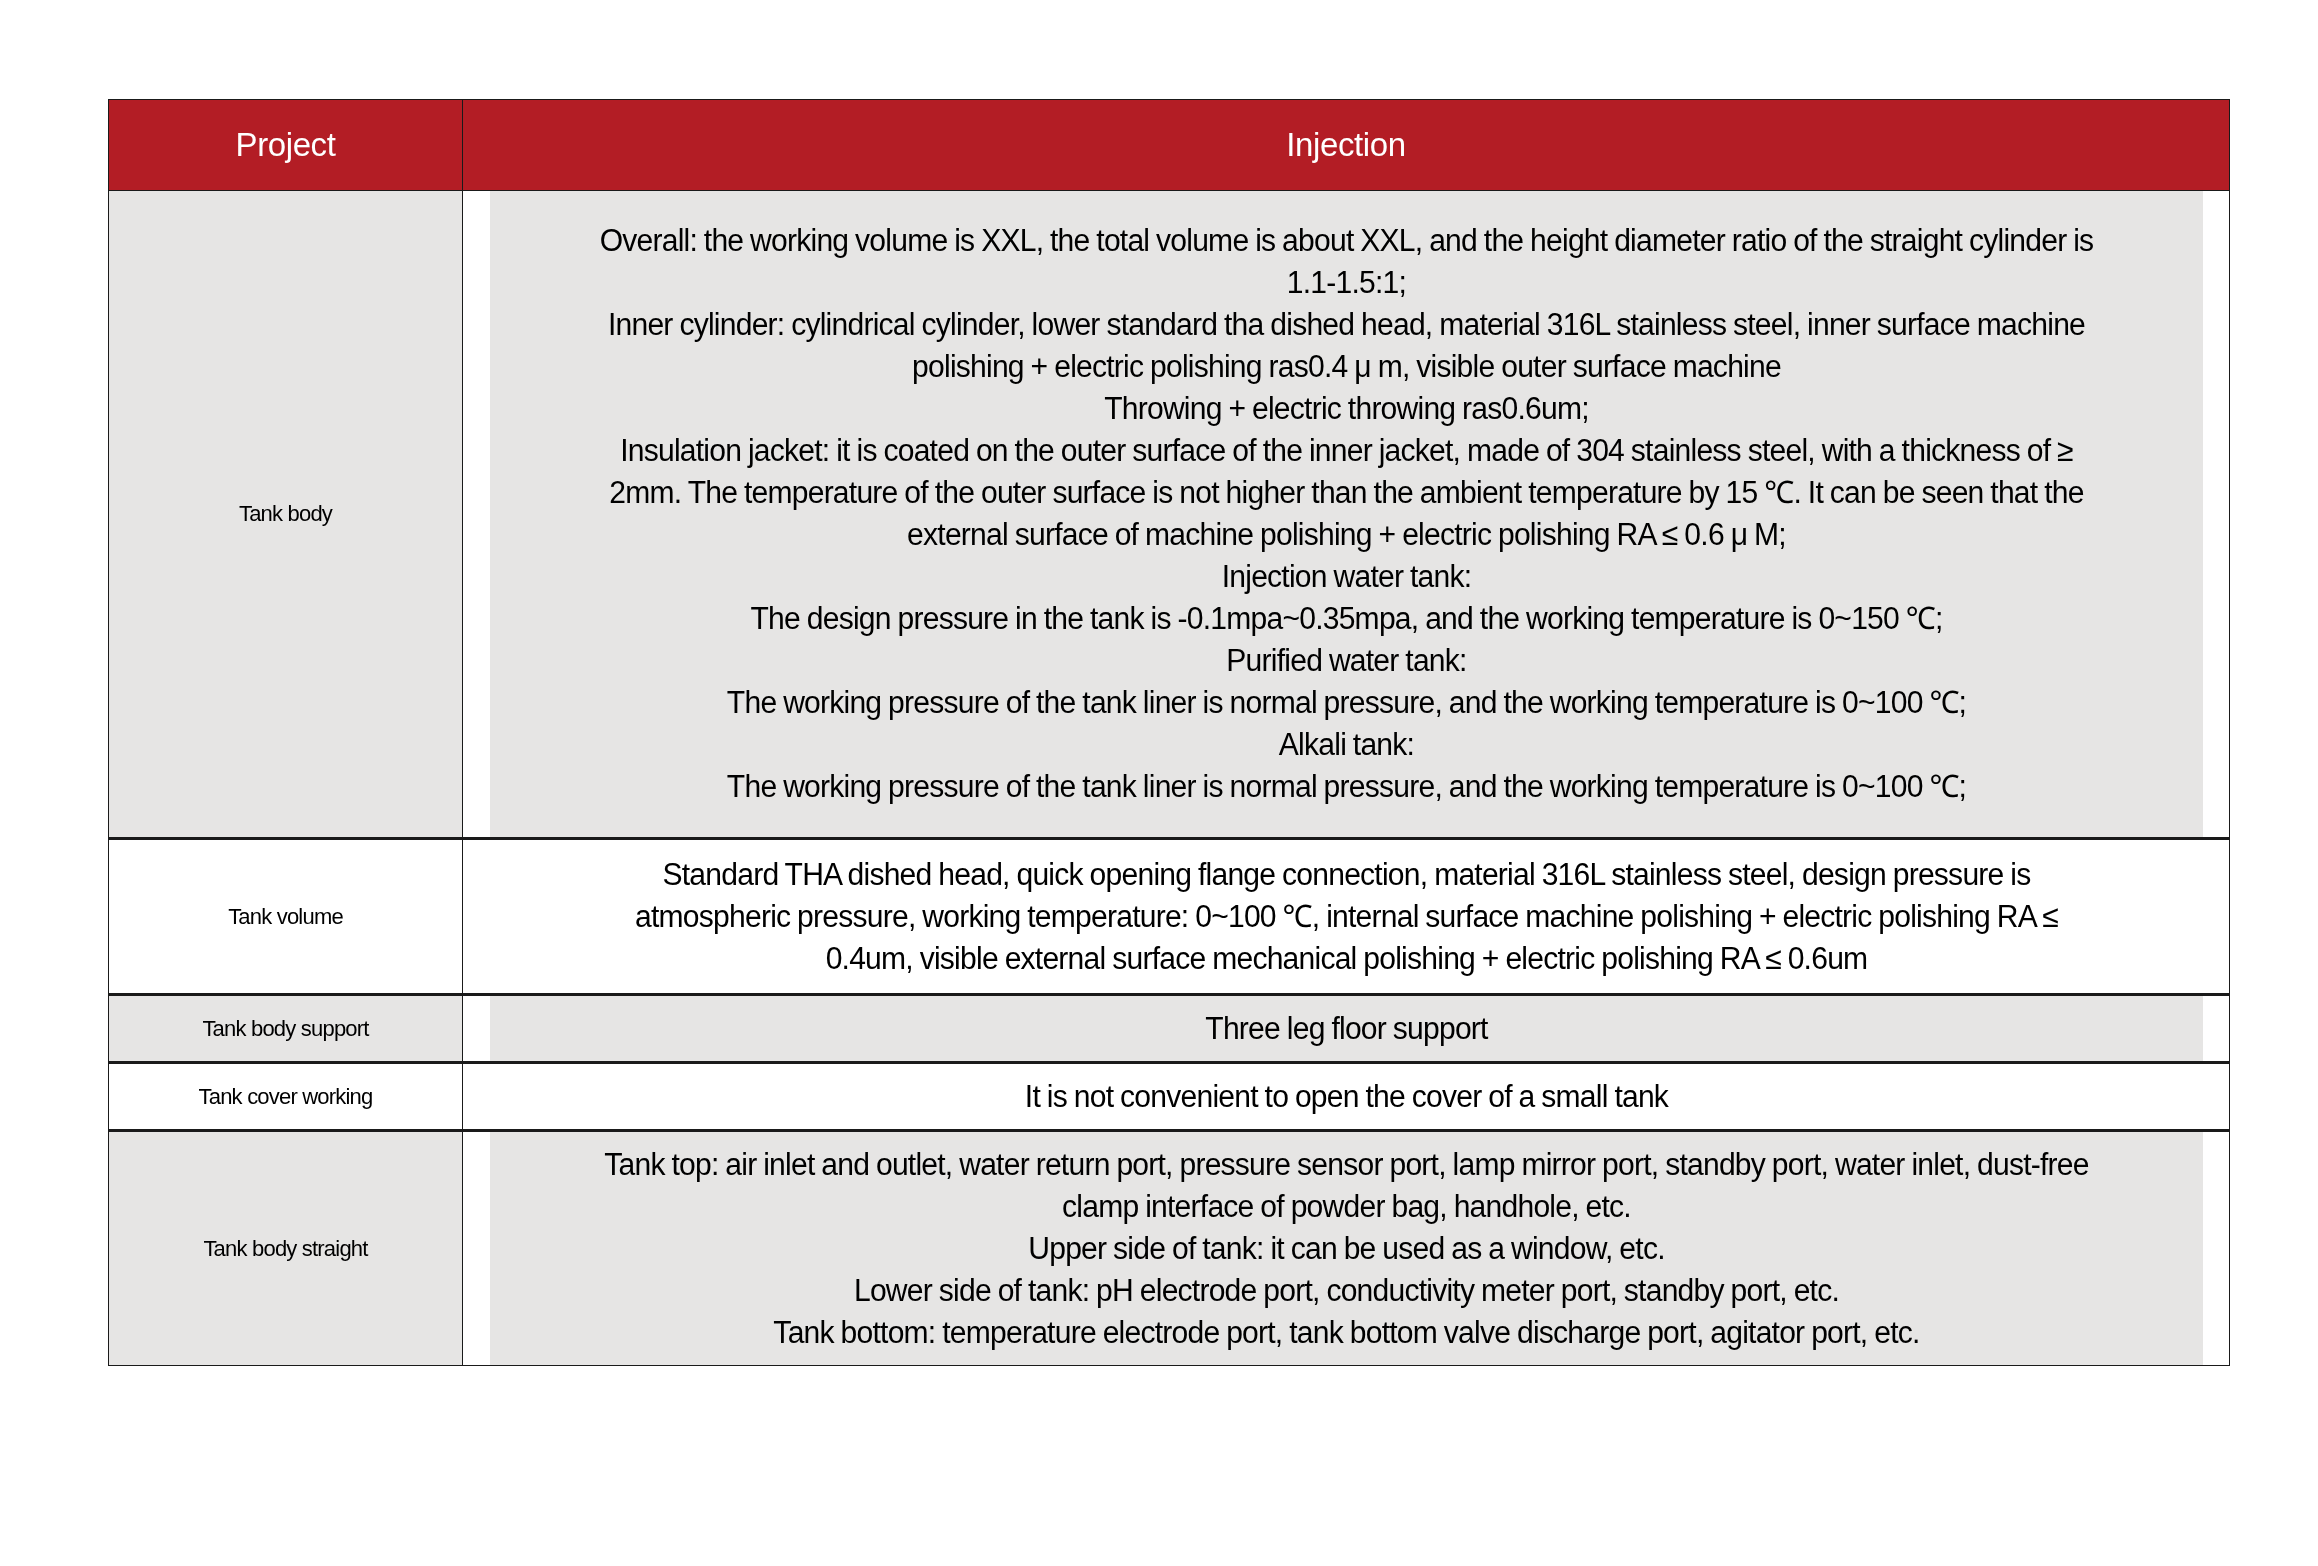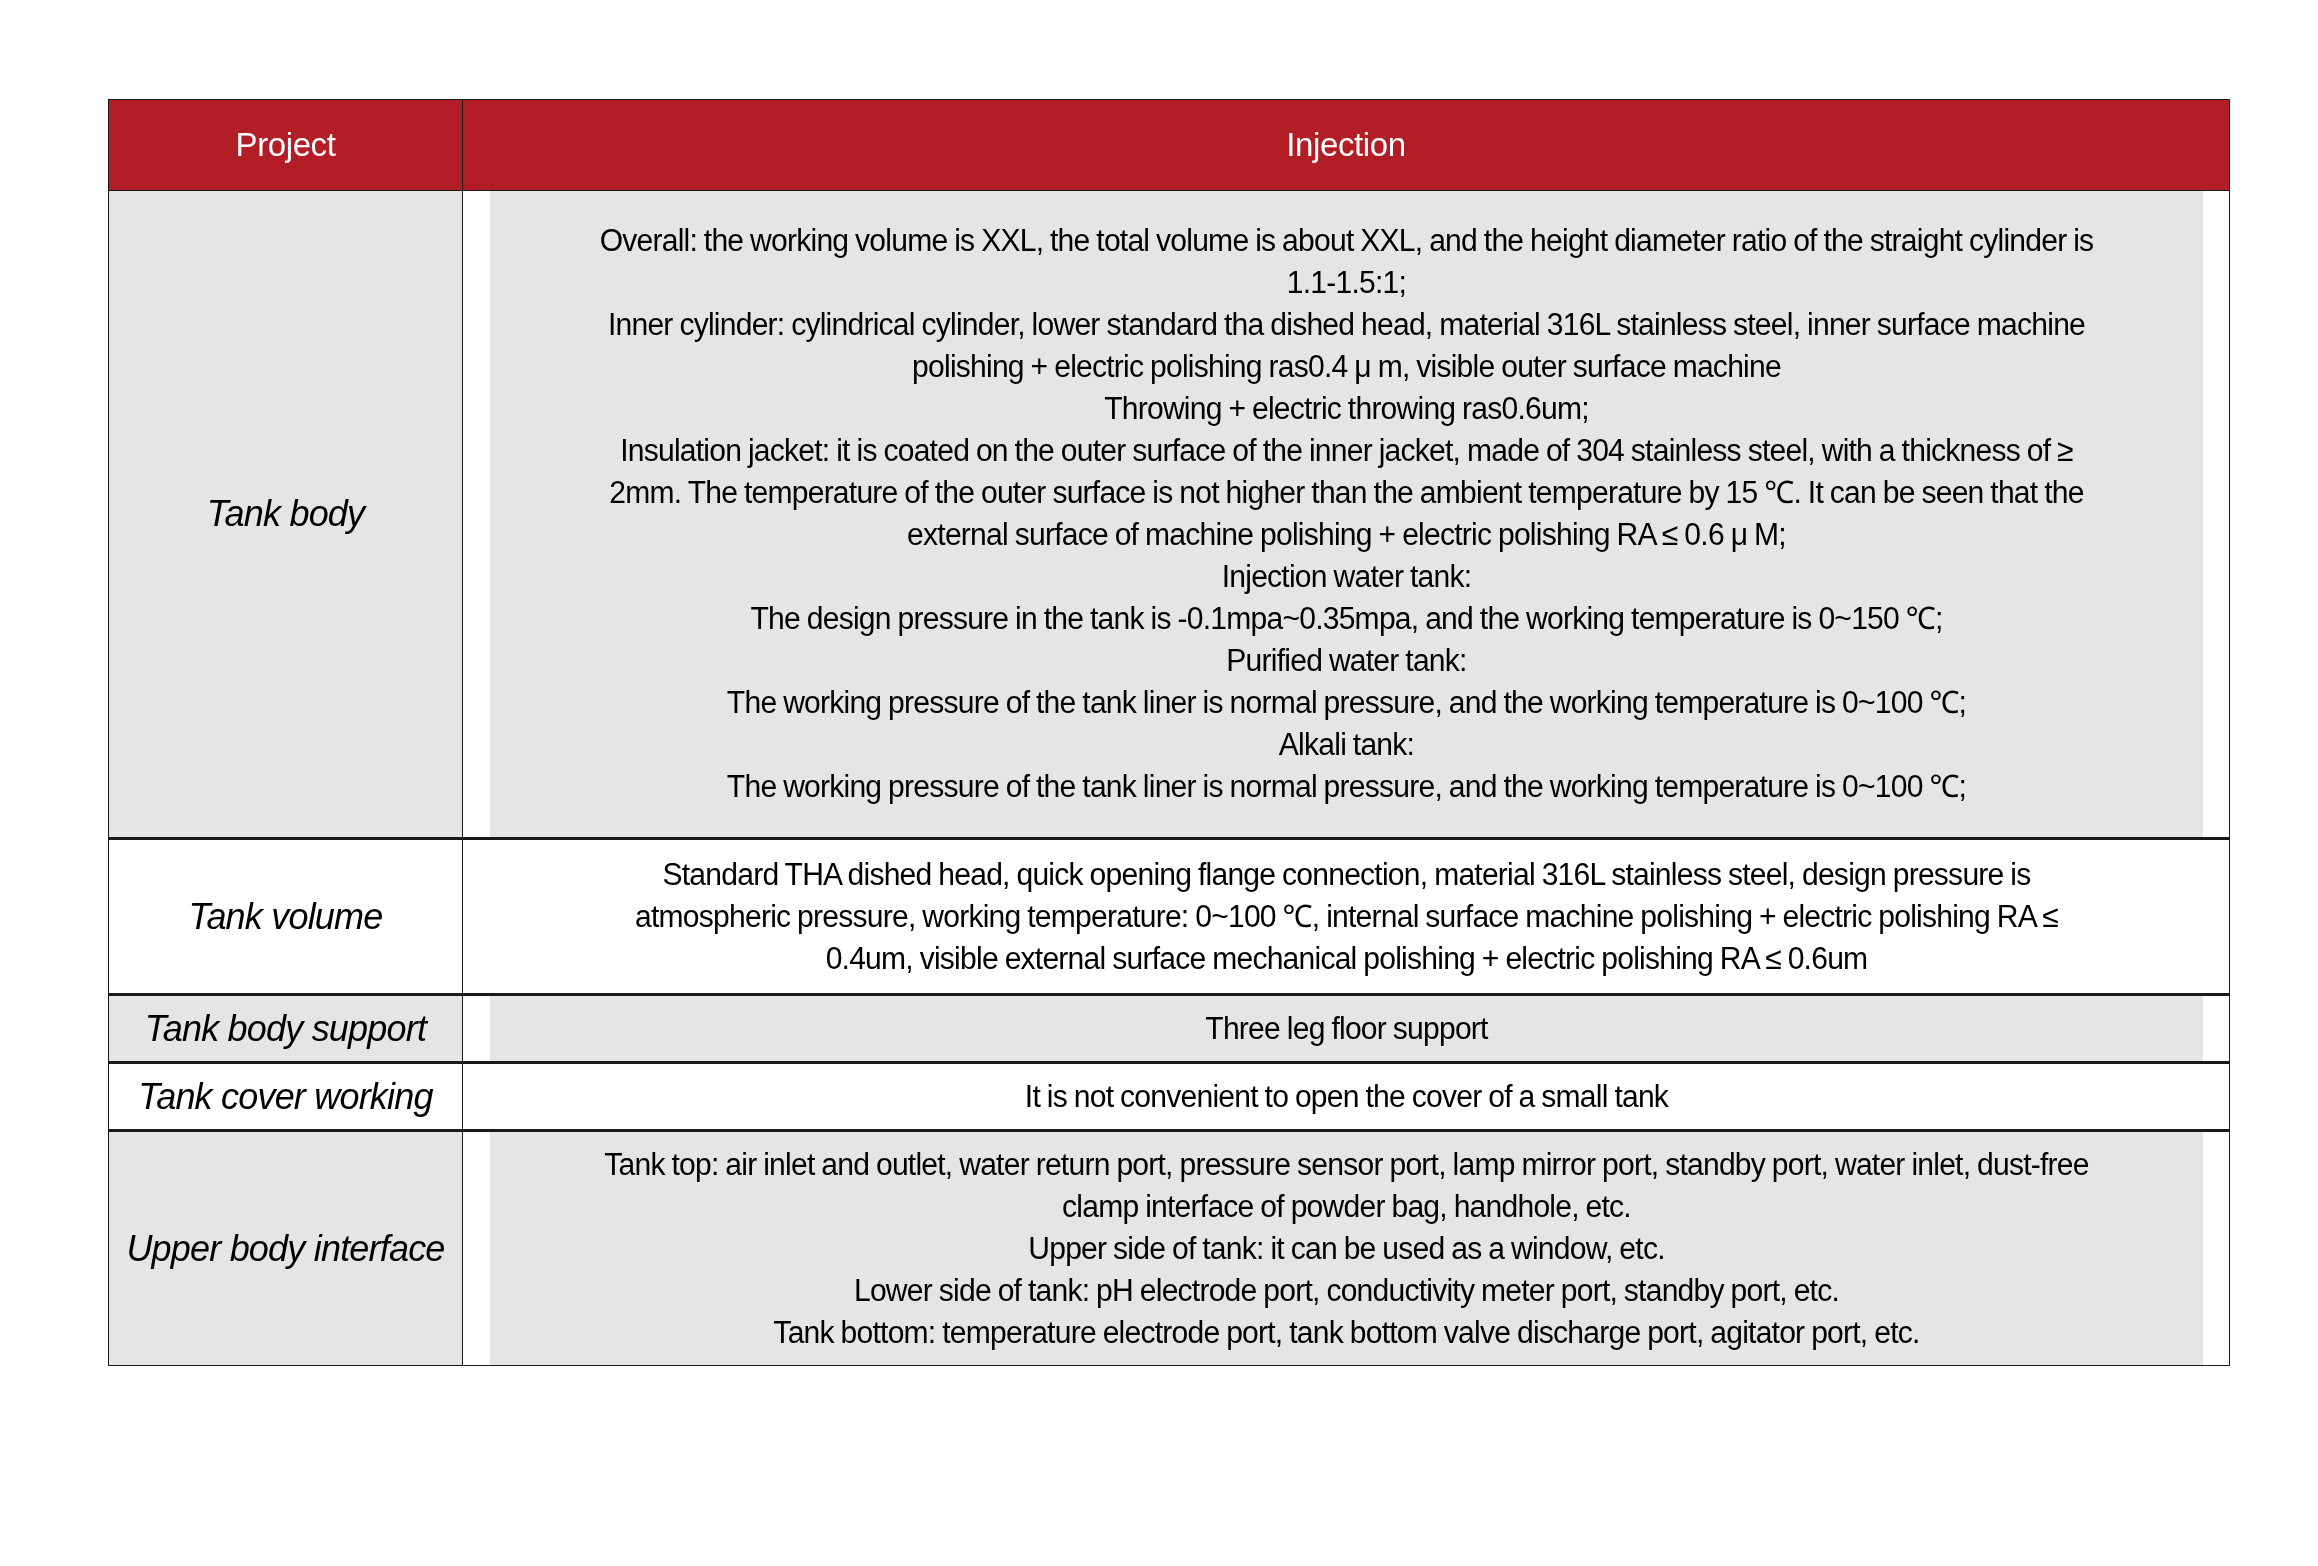--- a/index.html
+++ b/index.html
@@ -29,21 +29,21 @@
     font-size: 33px;
     letter-spacing: -0.4px;
   }
   .cell-text {
     font-size: 31px;
     line-height: 42px;
     letter-spacing: -0.8px;
     word-spacing: -0.8px;
     transform: scaleX(0.97);
   }
-  .project-cell { font-size: 36px; letter-spacing: -0.8px; font-style: italic; }
+  .project-cell { font-size: 22px; letter-spacing: -0.8px; }
   .line { display: block; white-space: nowrap; }
   .shade td { background: #e6e5e4; }
   .plain td { background: #ffffff; }
   .r-body td { height: 646px; }
   .r-cover td { height: 153px; }
   .r-support td { height: 65px; }
   .r-lifting td { height: 65px; }
   .r-interface td { height: 233px; }
   .r-function td { height: 110px; }
 </style>
@@ -95,21 +95,21 @@
         <span class="line">Three leg floor support</span>
       </td>
     </tr>
     <tr class="plain r-lifting">
       <td class="project-cell">Tank cover working</td>
       <td class="cell-text">
         <span class="line">It is not convenient to open the cover of a small tank</span>
       </td>
     </tr>
     <tr class="shade r-interface">
-      <td class="project-cell">Upper body interface</td>
+      <td class="project-cell">Tank body straight</td>
       <td class="cell-text">
         <span class="line">Tank top: air inlet and outlet, water return port, pressure sensor port, lamp mirror port, standby port, water inlet, dust-free</span>
         <span class="line">clamp interface of powder bag, handhole, etc.</span>
         <span class="line">Upper side of tank: it can be used as a window, etc.</span>
         <span class="line">Lower side of tank: pH electrode port, conductivity meter port, standby port, etc.</span>
         <span class="line">Tank bottom: temperature electrode port, tank bottom valve discharge port, agitator port, etc.</span>
       </td>
     </tr>
   </tbody>
 </table>

